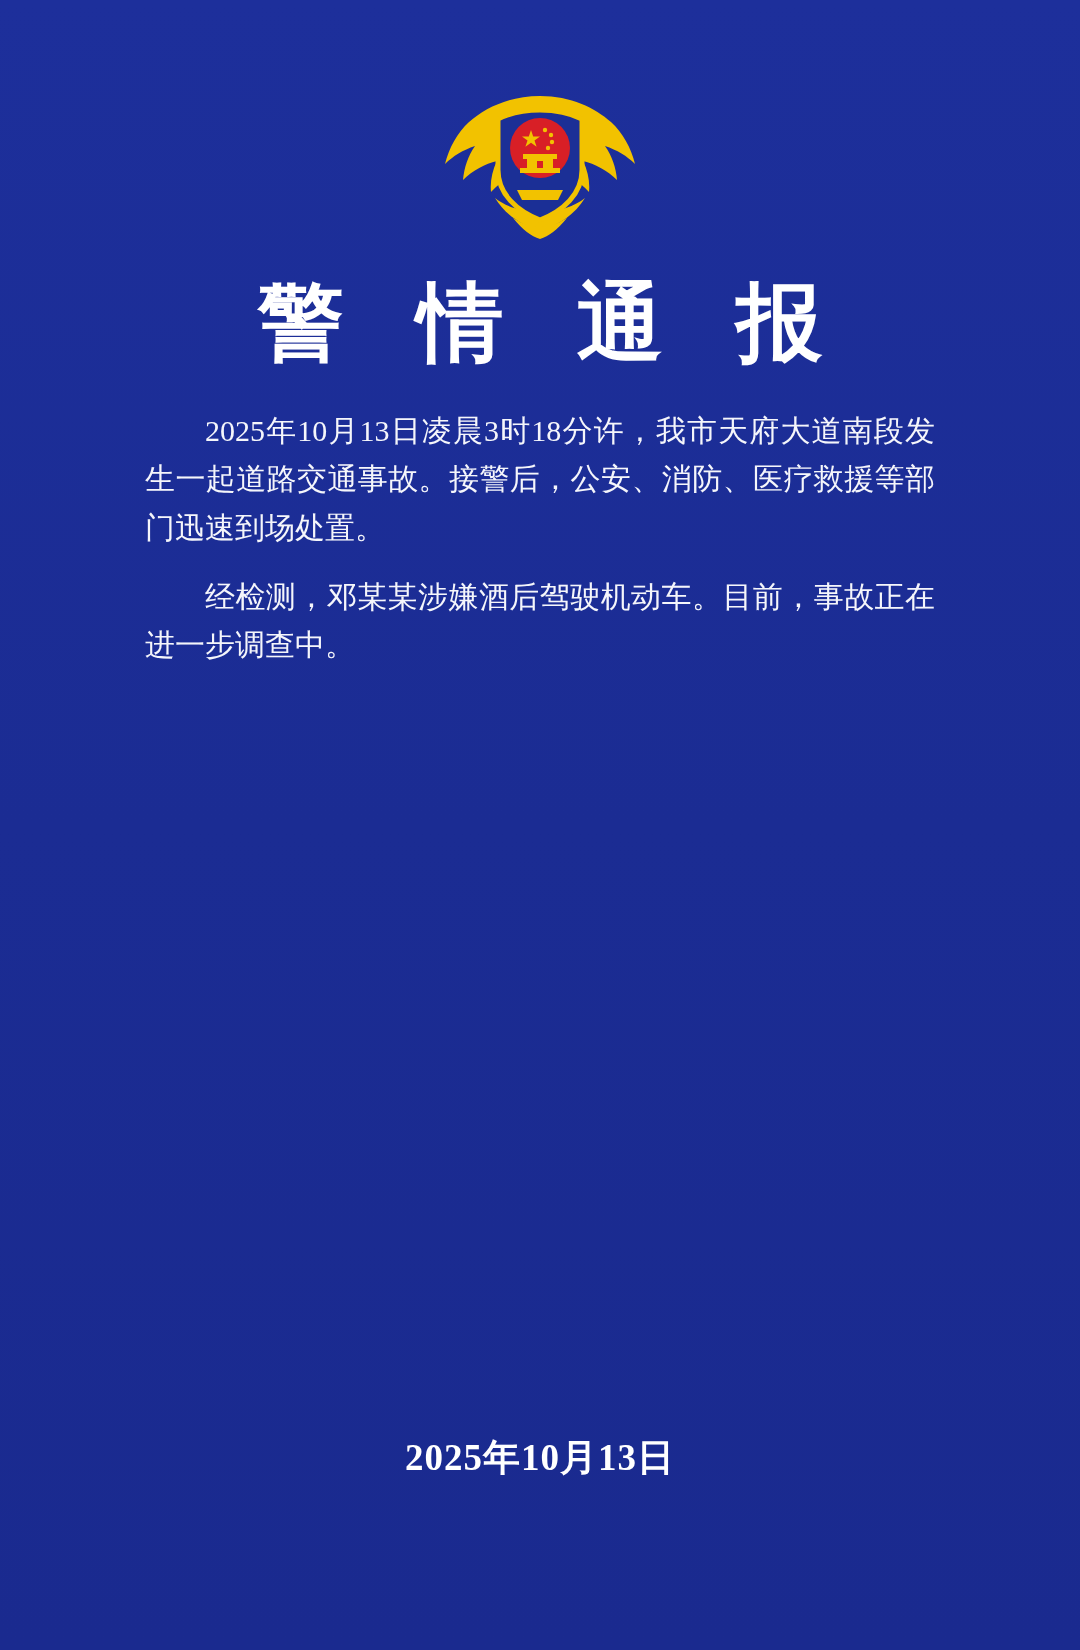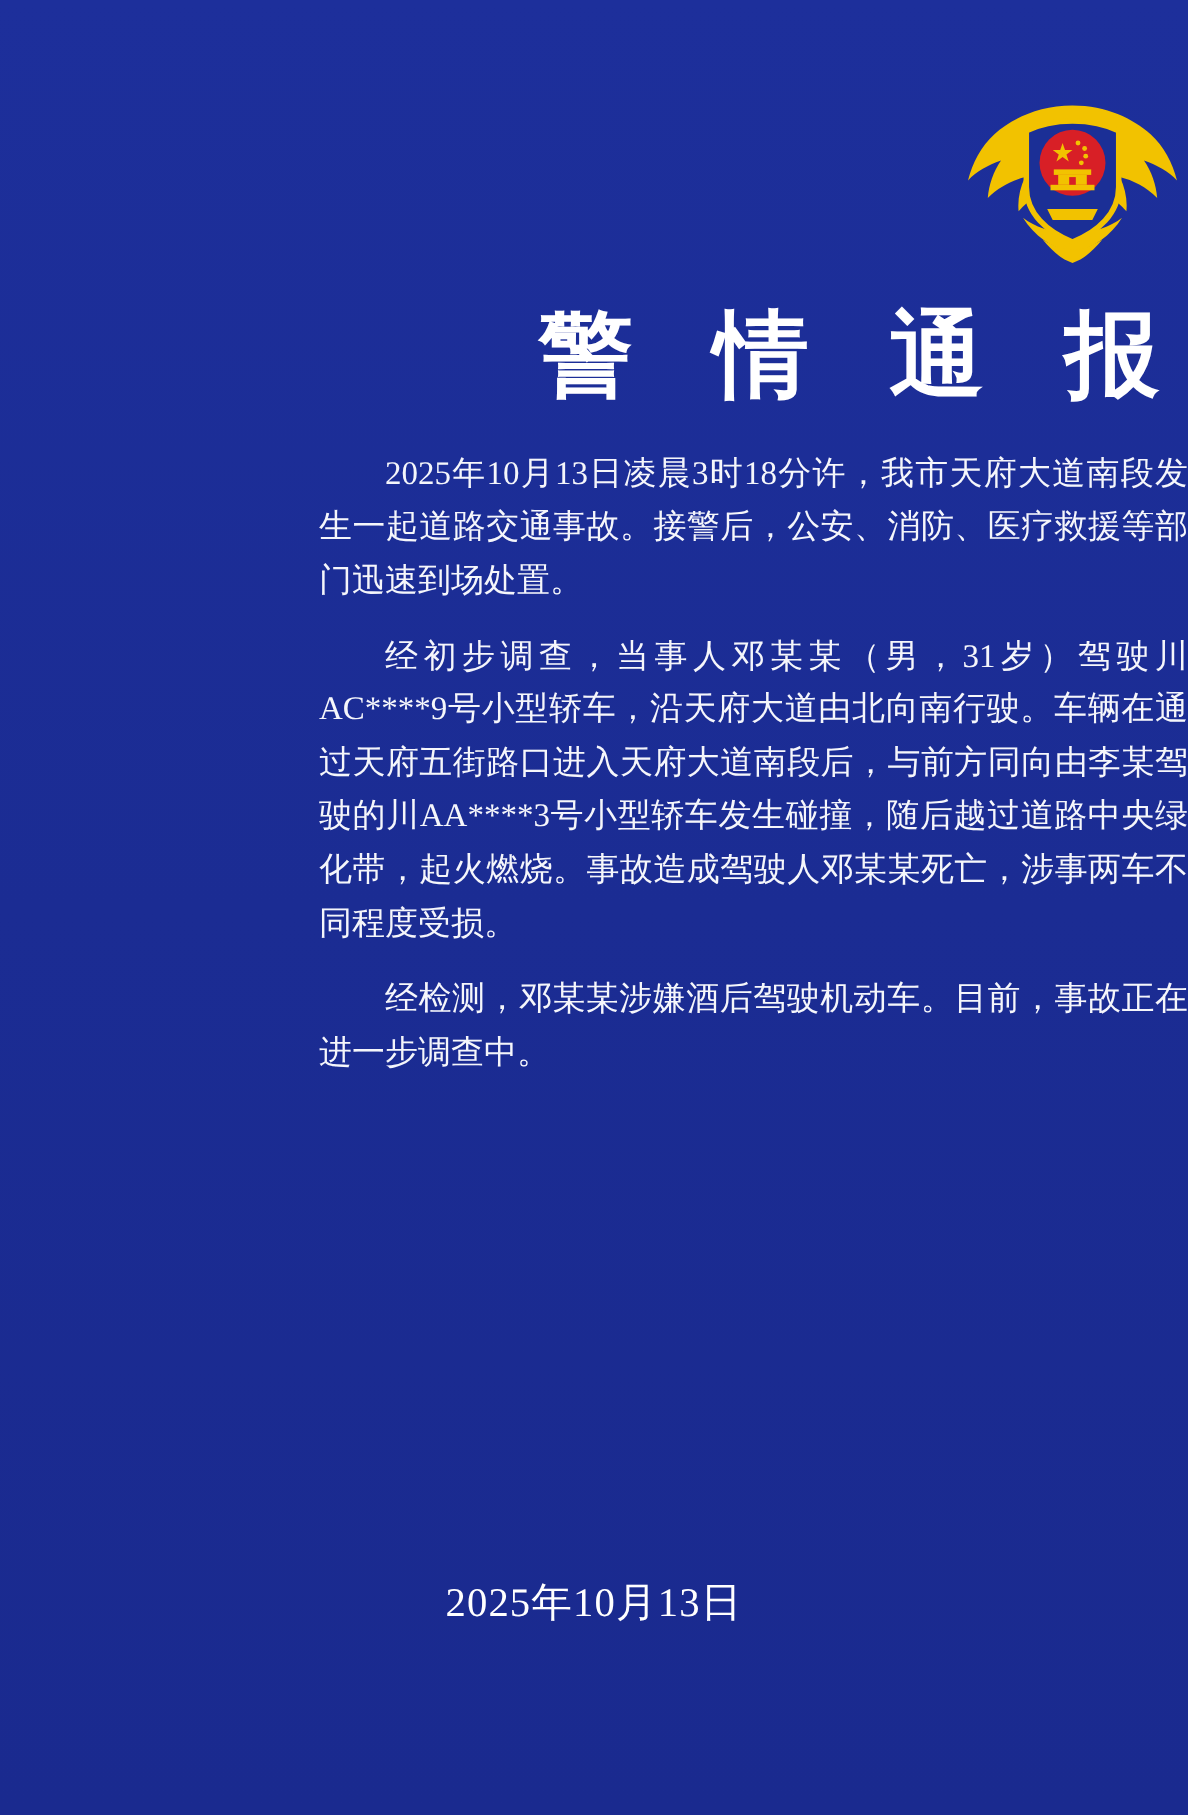--- a/index.html
+++ b/index.html
@@ -15,21 +15,21 @@
     overflow: hidden;
   }
   .poster {
     position: relative;
     width: 1080px;
     height: 1650px;
     box-sizing: border-box;
     background: linear-gradient(180deg, #1d2f9b 0%, #1b2c93 50%, #1a2a8f 100%);
     display: flex;
     flex-direction: column;
-    align-items: flex-end;
+    align-items: center;
   }
 
   
   .emblem-wrap {
     margin-top: 78px;
     width: 210px;
     height: 170px;
     position: relative;
   }
   .emblem-wrap svg {
@@ -79,20 +79,21 @@
     text-align: center;
     font-size: 37px;
     line-height: 1.7;
     color: #ffffff;
   }
   .signature .org {
     letter-spacing: 1px;
   }
   .signature .date {
     letter-spacing: 1px;
+    font-weight: bold;
   }
 </style>
 </head>
 <body>
 
 <div class="poster">
 
   <div class="emblem-wrap">
     <svg viewBox="0 0 210 170" xmlns="http://www.w3.org/2000/svg" aria-hidden="true">
 
@@ -125,21 +126,20 @@
       </g>
 
       <path d="M82 112 L128 112 L123 122 L87 122 Z" fill="#f2c200"></path>
     </svg>
   </div>
 
   <div class="title">警 情 通 报</div>
 
   <div class="body-text">
     <p>2025年10月13日凌晨3时18分许，我市天府大道南段发生一起道路交通事故。接警后，公安、消防、医疗救援等部门迅速到场处置。</p>
-    <p>经初步调查，当事人邓某某（男，31岁）驾驶川AC****9号小型轿车，沿天府大道由北向南行驶。车辆在通过天府五街路口进入天府大道南段后，与前方同向由李某驾驶的川AA****3号小型轿车发生碰撞，随后越过道路中央绿化带，起火燃烧。事故造成驾驶人邓某某死亡，涉事两车不同程度受损。</p>
     <p>经检测，邓某某涉嫌酒后驾驶机动车。目前，事故正在进一步调查中。</p>
   </div>
 
   <div class="signature">
     <div class="date">2025年10月13日</div>
   </div>
 
 </div>
 
 </body></html>

